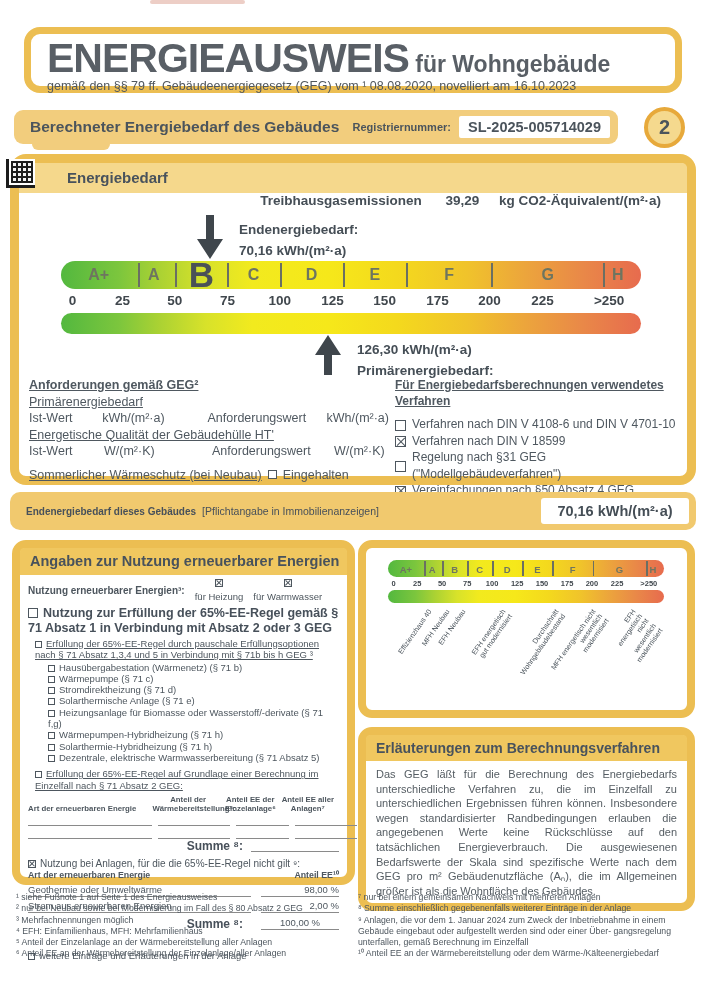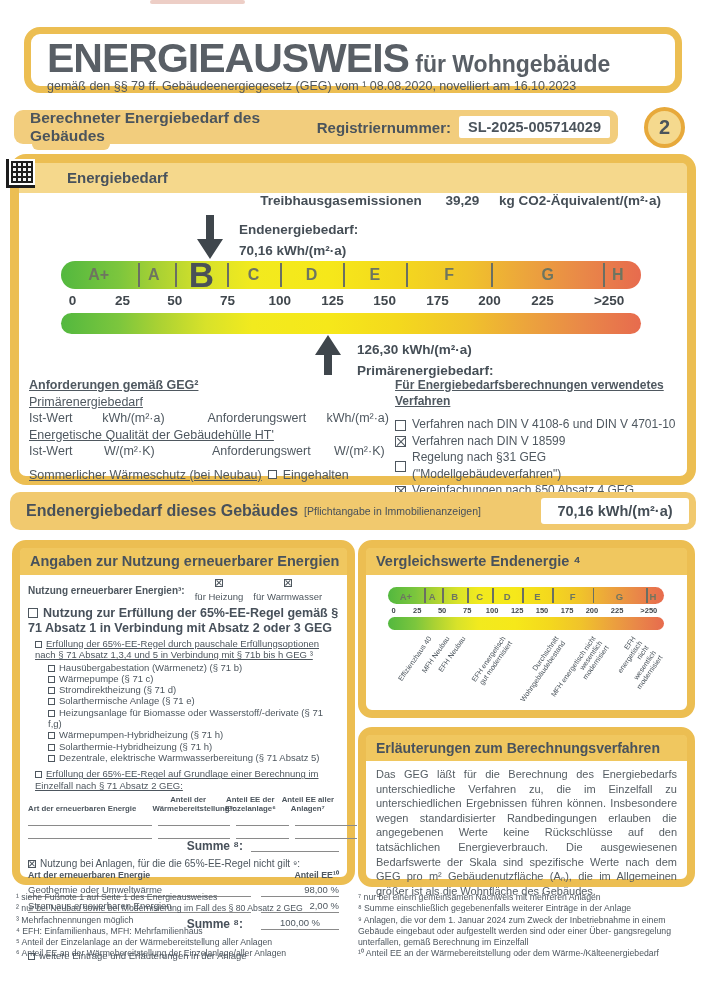--- a/index.html
+++ b/index.html
@@ -14,21 +14,21 @@
     border:7px solid #ecbe52; border-radius:16px; padding:1px 0 0 16px; }
   .title-line { white-space:nowrap; }
   .t1 { font-size:41px; font-weight:bold; color:#595f66; letter-spacing:-1px; }
   .t2 { font-size:23px; font-weight:bold; color:#595f66; }
   .t-sub { font-size:12.5px; color:#50575d; margin-top:-3px; }
 
   
   .reg-bar { position:absolute; left:14px; top:110px; width:604px; height:34px; background:#f2cd7d;
     border-radius:9px; display:flex; align-items:center; padding:0 8px 0 16px; }
   .reg-heading { font-size:15.5px; font-weight:bold; color:#4b545c; flex:1; }
-  .reg-label { font-size:15px; font-weight:bold; color:#4b545c; margin-right:8px; }
+  .reg-label { font-size:11px; font-weight:bold; color:#4b545c; margin-right:8px; }
   .reg-box { background:#fff; font-size:14.5px; font-weight:bold; color:#4b545c; padding:3px 9px; border-radius:2px; }
   .reg-tab { position:absolute; left:32px; top:141px; width:78px; height:9px; background:#f2cd7d; border-radius:0 0 6px 6px; }
   .page-badge { position:absolute; left:644px; top:107px; width:41px; height:41px; border-radius:50%;
     border:4px solid #e7a93b; background:#f5d98e; display:flex; align-items:center; justify-content:center;
     font-size:20px; font-weight:bold; color:#4b545c; }
 
   
   .sec { position:absolute; background:#fff; border:8px solid #ecbe52; border-radius:14px; }
   .sec-head { background:#f5d88c; font-weight:bold; color:#48525c; }
 
@@ -74,21 +74,21 @@
 
   .cb { display:inline-block; position:relative; width:9px; height:9px; border:1.3px solid #4d565e; background:#fff; flex:none; vertical-align:-1px; }
   .cb-lg { width:11px; height:11px; margin-top:2px; }
   .cb.checked::before, .cb.checked::after { content:""; position:absolute; left:50%; top:50%; width:120%; height:1.4px; background:#4d565e; }
   .cb.checked::before { transform:translate(-50%,-50%) rotate(45deg); }
   .cb.checked::after { transform:translate(-50%,-50%) rotate(-45deg); }
 
   
   .banner { position:absolute; left:10px; top:492px; width:686px; height:38px; background:#f1c96e; border-radius:10px;
     display:flex; align-items:center; padding:0 7px 0 16px; }
-  .banner .b1 { font-size:16px; font-weight:bold; color:#47505a; }
+  .banner .b1 { font-size:10px; font-weight:bold; color:#47505a; }
   .banner .b2 { font-size:10.5px; color:#47505a; margin-left:6px; flex:1; }
   .banner .b3 { background:#fff; border-radius:3px; padding:5px 10px; font-size:14.5px; font-weight:bold; color:#454e56; min-width:148px; text-align:center; }
 
   
   .sec-ee { left:12px; top:540px; width:343px; height:345px; }
   .sec-ee .sec-head { height:27px; line-height:27px; font-size:14.5px; padding-left:10px; background:#f0c75f; border-radius:4px 4px 0 0; }
   .ee-body { padding:4px 8px 0 8px; font-size:9.5px; line-height:11.5px; color:#4d565e; }
   .ee-usage { display:flex; align-items:center; gap:10px; }
   .ee-usage .lbl { font-weight:bold; font-size:10px; }
   .ee-usage .itm { display:flex; align-items:center; gap:4px;flex-direction:column; }
@@ -131,21 +131,21 @@
   .scale-sm .scale-letter { font-size:9.5px; }
   .scale-sm .scale-letter.current { font-size:9.5px; font-weight:bold; color:#6e7560; }
   .scale-sm .num-row { height:13px; }
   .scale-sm .tick { font-size:7.5px; top:2px; }
   .scale-sm .grad-bar { height:13px; border-radius:7px; }
   .vgl-markers { position:absolute; left:22px; top:60px; width:276px; height:75px; }
   .vgl-markers span { position:absolute; top:0; font-size:7.2px; line-height:8.2px; color:#4d565e; white-space:pre-line;
     text-align:right; transform:rotate(-55deg) translateX(-100%); transform-origin:0 0; }
 
   
-  .sec-erl { left:358px; top:727px; width:337px; height:160px; }
+  .sec-erl { left:358px; top:727px; width:337px; height:184px; }
   .sec-erl .sec-head { height:26px; line-height:26px; font-size:14px; padding-left:10px; background:#f0c75f; border-radius:4px 4px 0 0; }
   .erl-body { padding:6px 10px 0 10px; font-size:11px; line-height:14.6px; text-align:justify; color:#555d63; }
 
   
   .fn-col { position:absolute; top:892px; font-size:8.7px; line-height:11.3px; color:#4d565e; }
   .fn-left { left:16px; width:332px; }
   .fn-right { left:358px; width:336px; }
 </style>
 </head>
 <body>
@@ -375,21 +375,20 @@
       <div class="t2-sum">
         <span class="sum-lbl">Summe ⁸:</span>
         <span class="val">100,00 %</span>
       </div>
 
       <div class="ee-more"><span class="cb"></span><span>weitere Einträge und Erläuterungen in der Anlage</span></div>
     </div>
   </div>
 
   <div class="sec sec-vgl">
-    <div class="sec-head">Vergleichswerte Endenergie ⁴</div>
     <div class="vgl-body">
       <div class="scale-sm">
         <div class="class-bar grad">
           <div>
               <i class="sep" style="left: 13.2%;"></i>
               <i class="sep" style="left: 19.6%;"></i>
               <i class="sep" style="left: 28.7%;"></i>
               <i class="sep" style="left: 37.7%;"></i>
               <i class="sep" style="left: 48.6%;"></i>
               <i class="sep" style="left: 59.5%;"></i>

